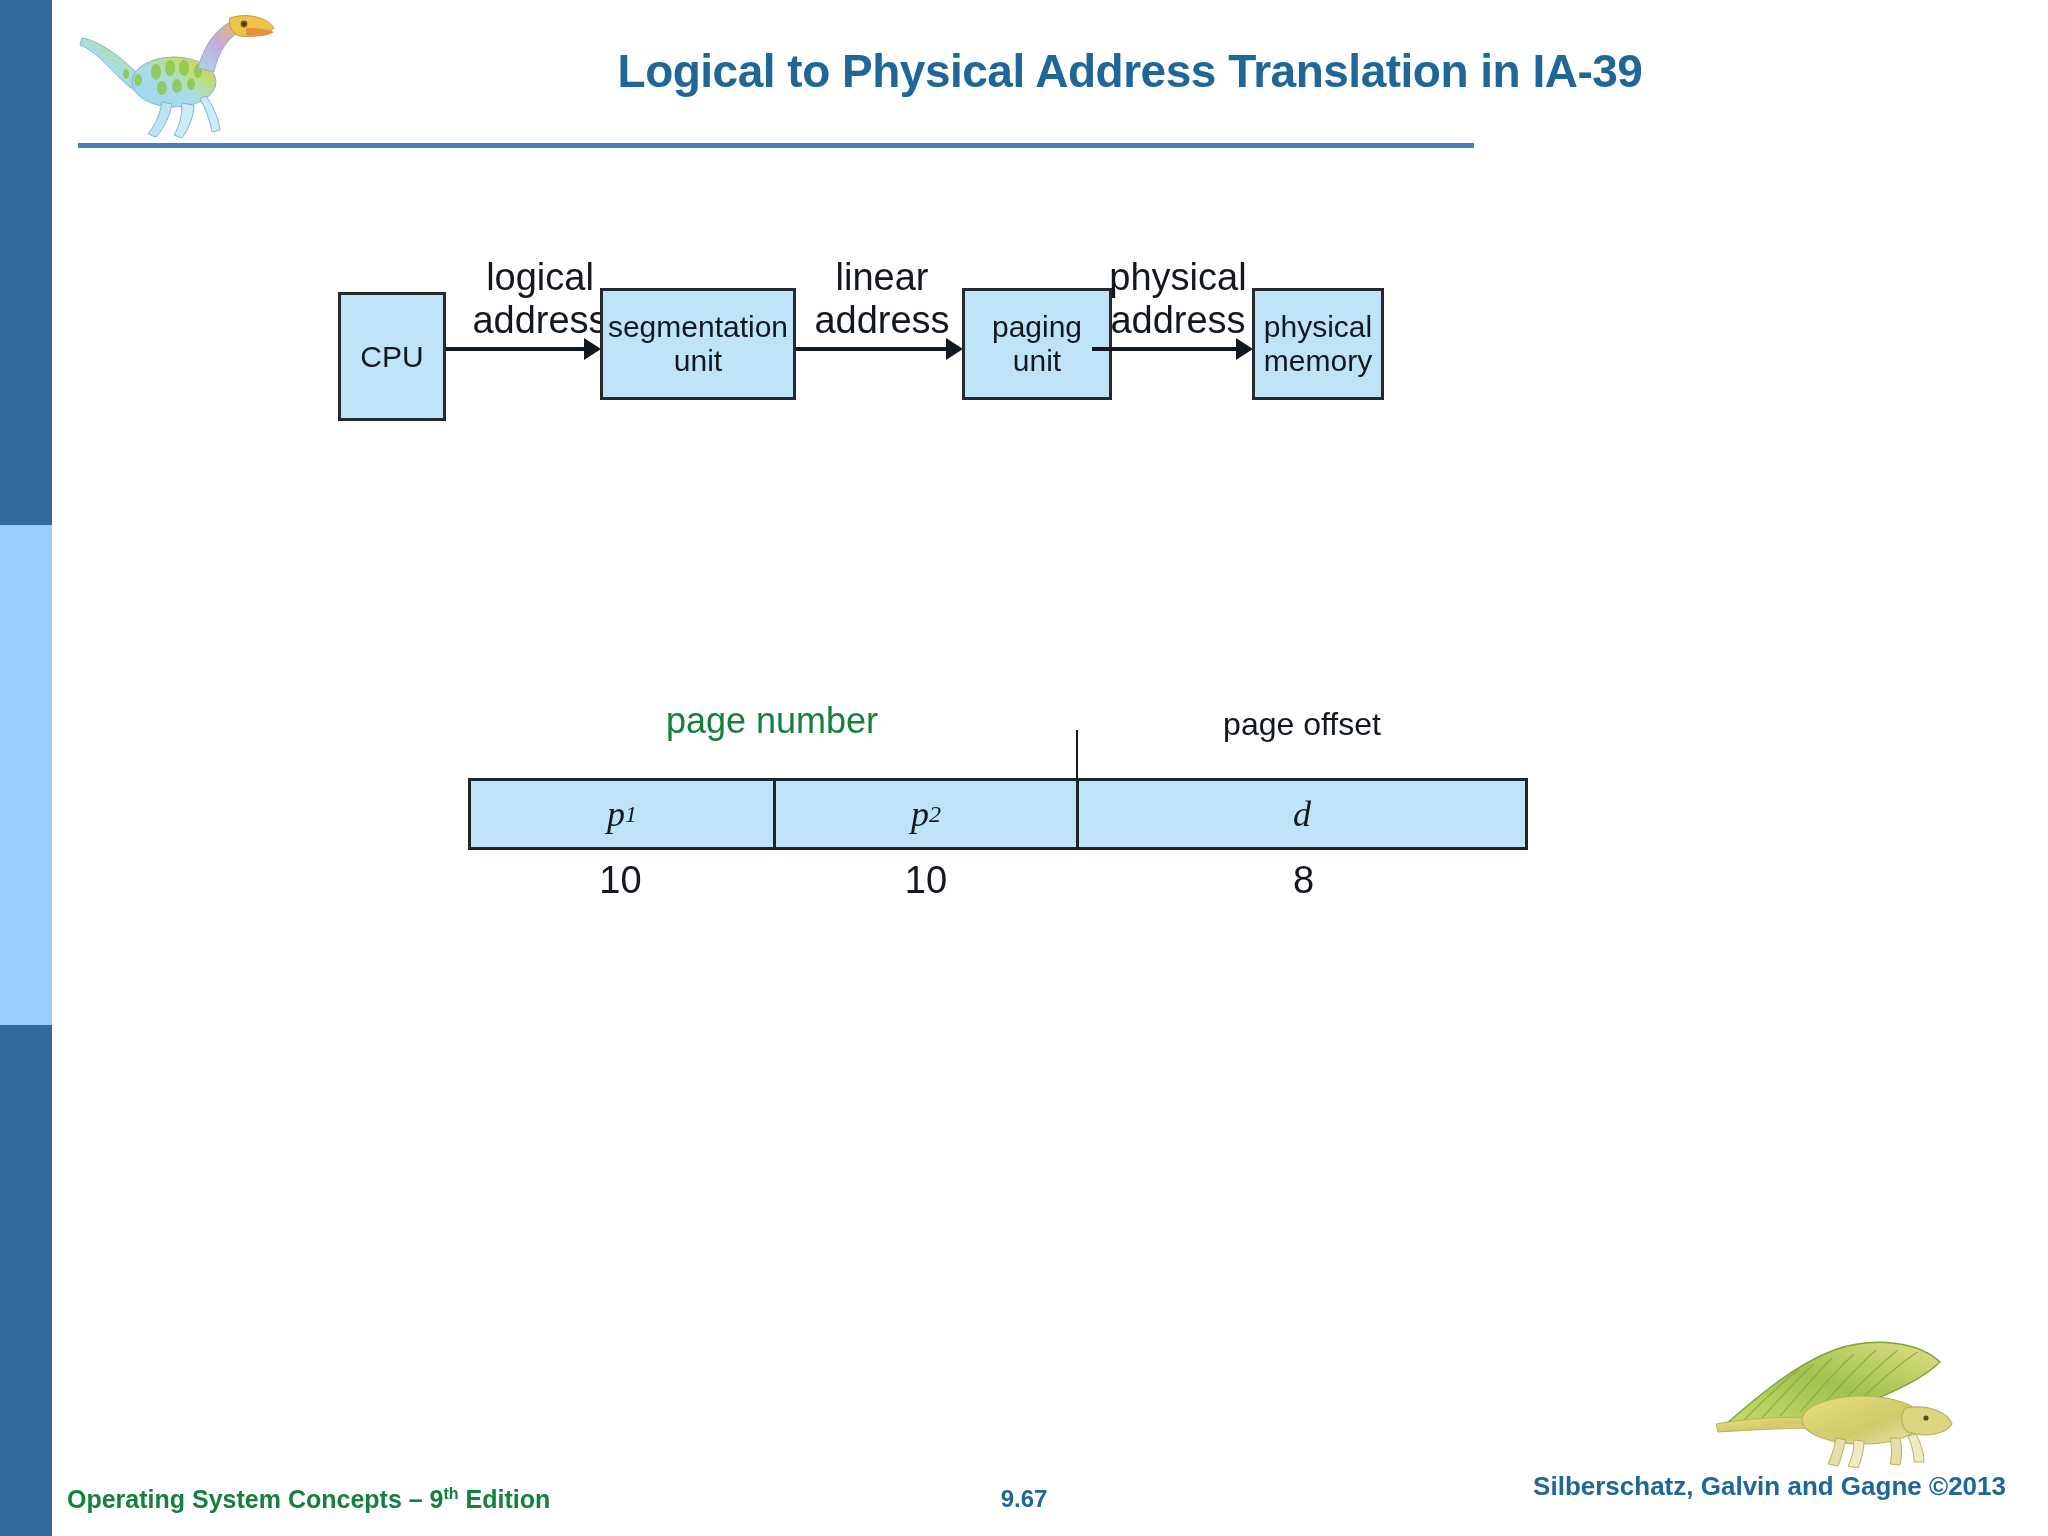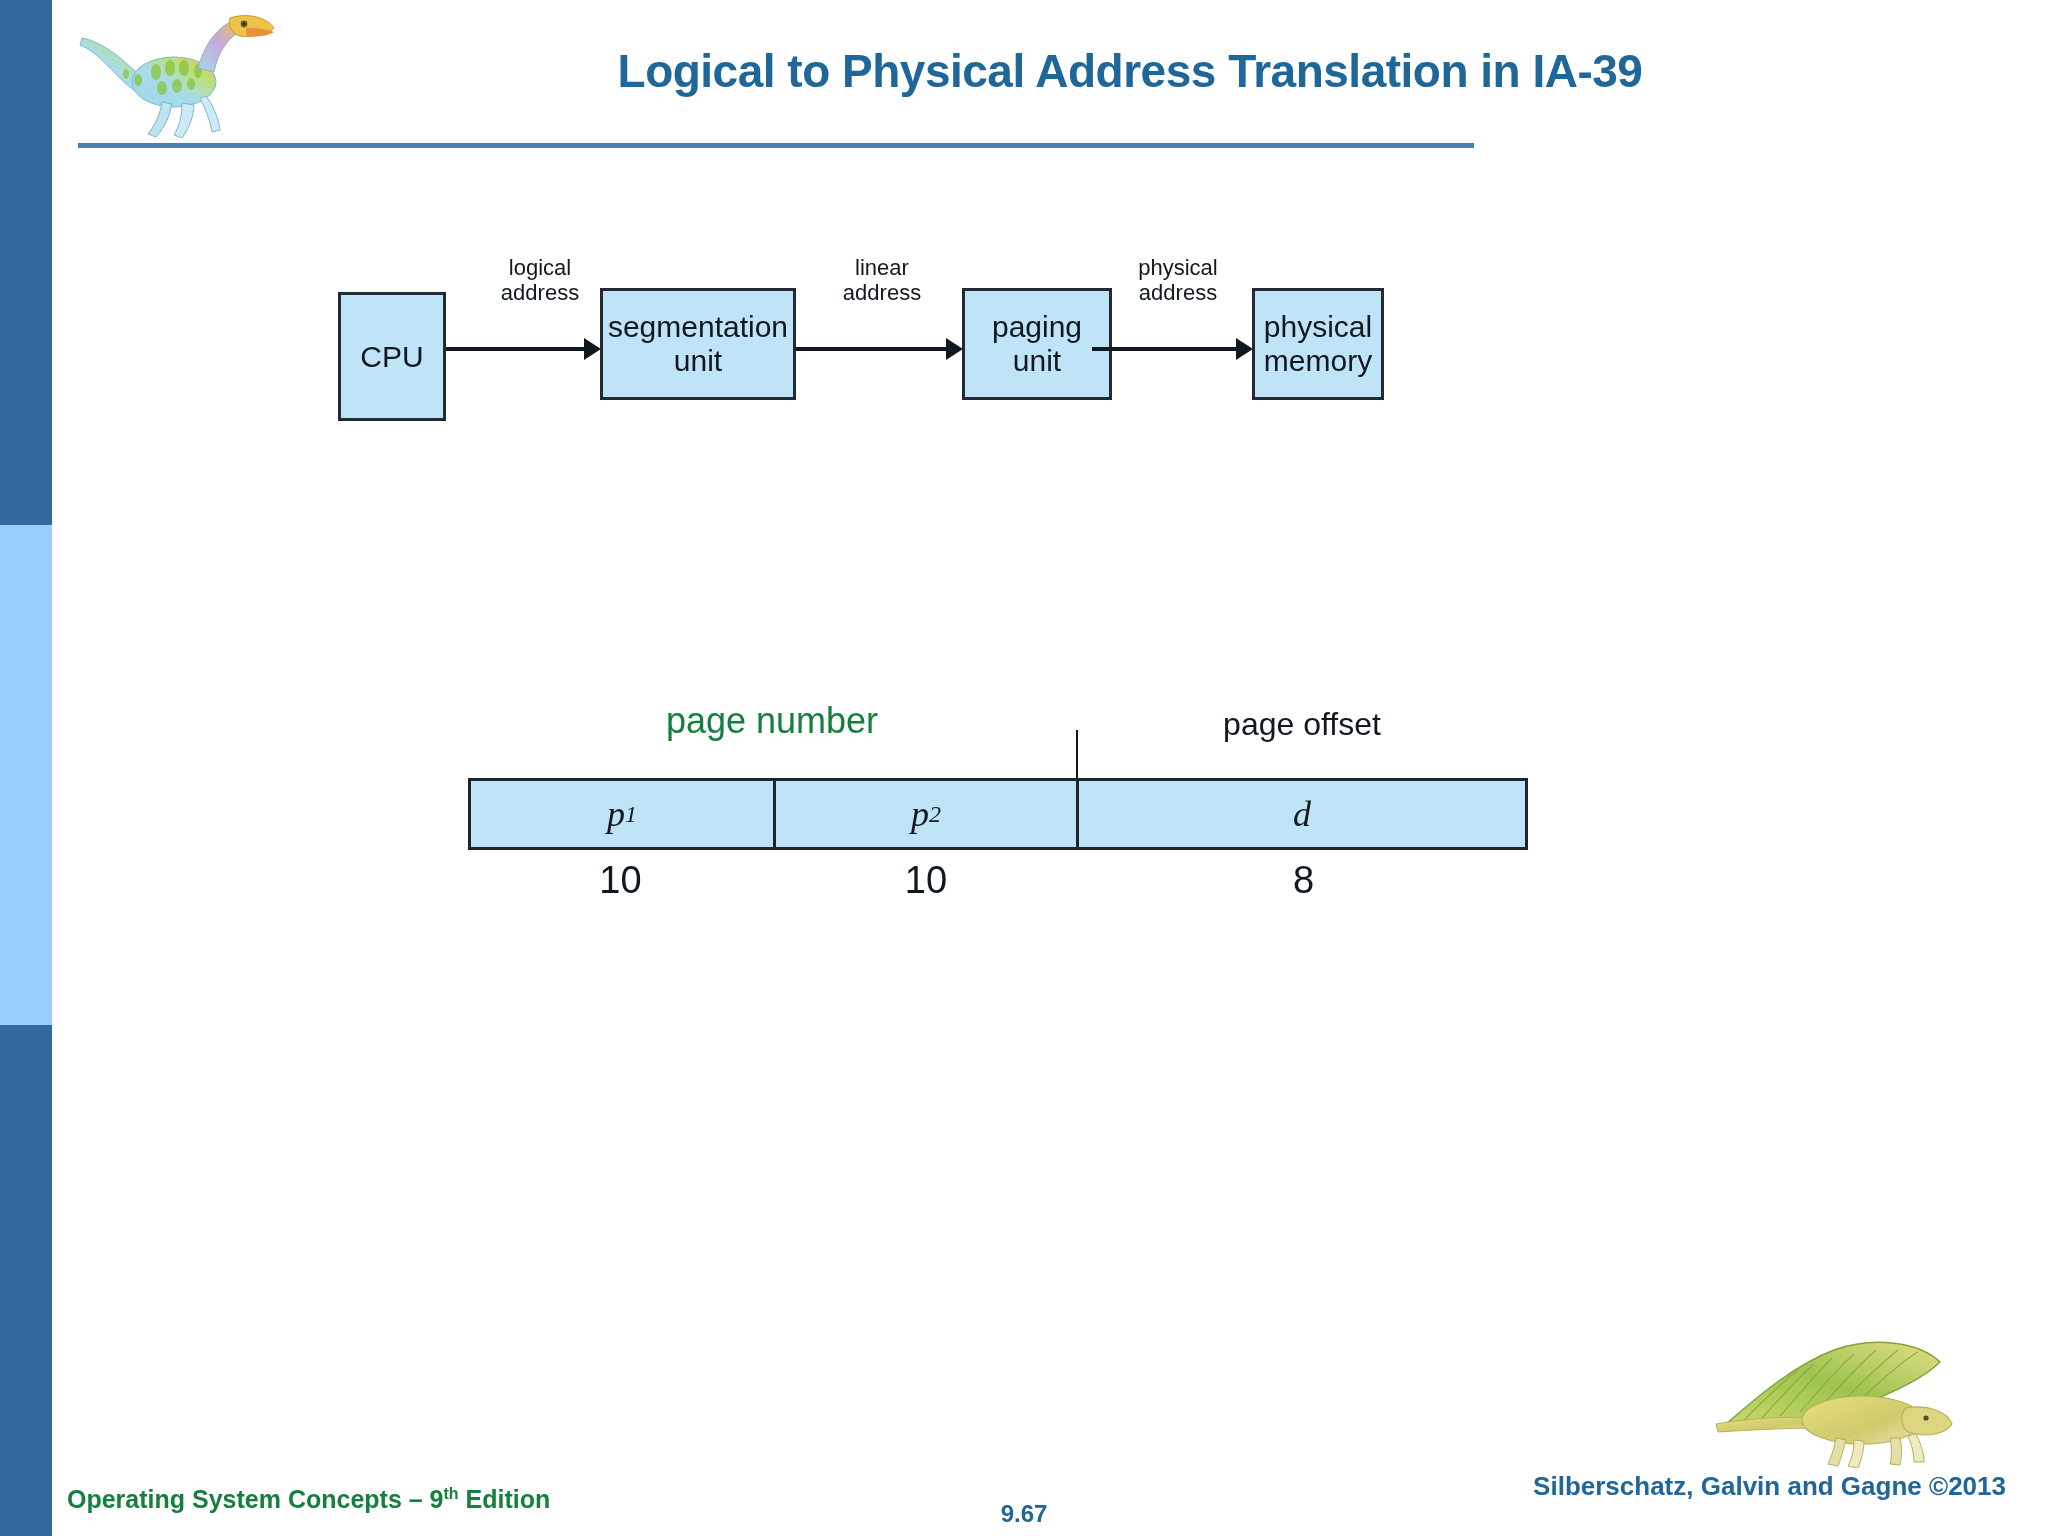--- a/index.html
+++ b/index.html
@@ -97,21 +97,21 @@
     border-left: 17px solid #111820;
     border-top: 11px solid transparent;
     border-bottom: 11px solid transparent;
   }
   #arrow-1 { left: 116px; width: 152px; }
   #arrow-2 { left: 466px; width: 164px; }
   #arrow-3 { left: 762px; width: 158px; }
 
   .plabel {
     position: absolute;
-    font-size: 22px;
+    font-size: 38px;
     color: #111820;
     text-align: center;
     line-height: 1.12;
     width: 200px;
   }
   #lbl-logical  { left: 110px; top: 6px; }
   #lbl-linear   { left: 452px; top: 6px; }
   #lbl-physical { left: 748px; top: 6px; }
 
   
@@ -203,21 +203,21 @@
     bottom: 22px;
     font-size: 25px;
     font-weight: bold;
     color: #15803d;
     white-space: nowrap;
   }
   #footer-left sup { font-size: 16px; }
   #footer-center {
     position: absolute;
     left: 0; right: 0;
-    bottom: 8px;
+    bottom: 23px;
     text-align: center;
     font-size: 24px;
     font-weight: bold;
     color: #1F6699;
   }
   #footer-right {
     position: absolute;
     right: 42px;
     bottom: 34px;
     font-size: 26px;

